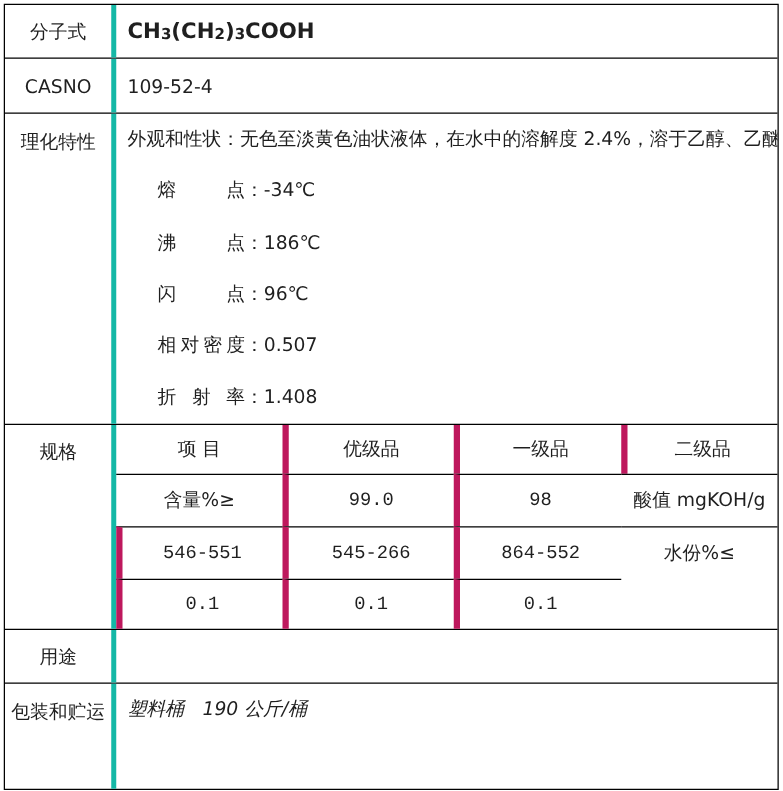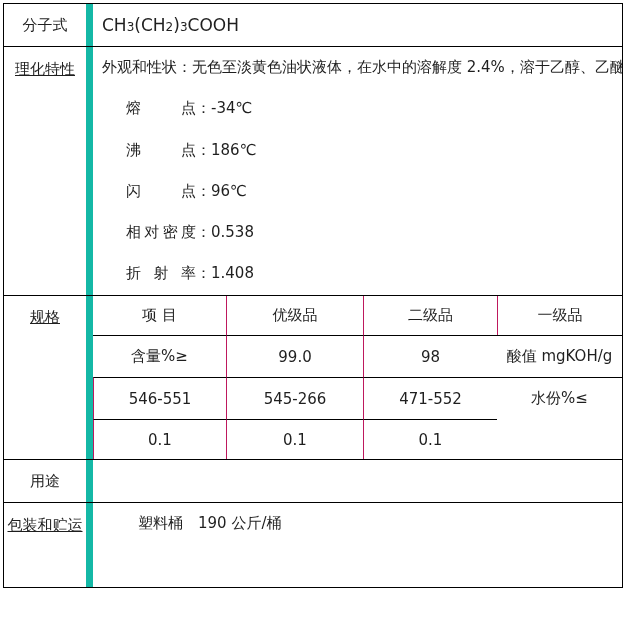--- a/index.html
+++ b/index.html
@@ -7,111 +7,115 @@
   body { font-family:"DejaVu Sans","Liberation Sans",sans-serif; color:#1f1f1f; font-size:15px; }
 
   .spec-table {
     position:absolute; left:3px; top:3px; width:620px;
     border:1px solid #000; background:#fff;
   }
   .trow { display:flex; border-bottom:1px solid #000; }
   .trow:last-child { border-bottom:none; }
 
   .label-cell {
-    flex:0 0 89px; border-right:7px solid #14b8a6;
+    flex:0 0 89px; border-right:4px solid #14b8a6;
     display:flex; align-items:center; justify-content:center;
     text-align:center; letter-spacing:0;
   }
-  .label-cell.top { align-items:flex-start; padding-top:13px;text-decoration:underline; }
+  .label-cell.top { align-items:flex-start; padding-top:13px; }
   .label-cell.top.spec { padding-top:12px; }
 
   .content-cell { flex:1; min-width:0; }
   .v-center { display:flex; align-items:center; padding-left:9px; }
 
   .r1 { height:43px; }
   .r2 { height:44px; }
   .r3 { height:249px; }
   .r4 { height:164px; }
   .r5 { height:43px; }
-  .r6 { height:84px;gap:36px; }
+  .r6 { height:84px; }
 
-  .formula-cell { font-size:17px; }
+  .formula-cell { font-size:17px;font-weight:bold; }
   .formula-cell sub { font-size:12px; position:relative; top:2px; line-height:0; }
 
   .props { padding-left:9px; }
   .prop-line { line-height:41.3px; white-space:nowrap; overflow:hidden; }
   .pname {
     display:inline-block; width:70px; vertical-align:top;
     text-align:justify; text-align-last:justify;margin-left:24px;
   }
 
   .spec-grid {
     display:grid;
     grid-template-columns:133px 137px 134px 1fr;
     grid-template-rows:39px 42px 42px 1fr;
     height:100%;
   }
   .spec-cell {
     display:flex; align-items:center; justify-content:center;
     text-align:left; white-space:nowrap;
   }
-  .spec-cell.bl { border-left:1px solid #be185d; }
+  .spec-cell.bl { border-left:5px solid #be185d;font-family:Liberation Mono, monospace; }
   .spec-cell.bt { border-top:1px solid #000; }
 
-  .pack-lines { padding-left:9px; }
+  .pack-lines { padding-left:9px;font-style:italic; }
   .pack-line { line-height:41.5px; white-space:pre-wrap; }
 </style>
 </head>
 <body>
 
 <div class="spec-table">
 
   <div class="trow r1">
     <div class="label-cell">分子式</div>
     <div class="content-cell v-center formula-cell">
         <span>CH</span>
         <sub>3</sub>
         <span>(CH</span>
         <sub>2</sub>
         <span>)</span>
         <sub>3</sub>
         <span>COOH</span>
       </div>
   </div>
 
+  <div class="trow r2">
+    <div class="label-cell">CASNO</div>
+    <div class="content-cell v-center">109-52-4</div>
+  </div>
 
   <div class="trow r3">
     <div class="label-cell top">理化特性</div>
     <div class="content-cell props">
       <div class="prop-line">外观和性状：无色至淡黄色油状液体，在水中的溶解度 2.4%，溶于乙醇、乙醚。</div>
       <div class="prop-line"><span class="pname">熔点</span><span>：</span><span>-34℃</span></div>
       <div class="prop-line"><span class="pname">沸点</span><span>：</span><span>186℃</span></div>
       <div class="prop-line"><span class="pname">闪点</span><span>：</span><span>96℃</span></div>
-      <div class="prop-line"><span class="pname">相对密度</span><span>：</span><span>0.538</span></div>
+      <div class="prop-line"><span class="pname">相对密度</span><span>：</span><span>0.507</span></div>
       <div class="prop-line"><span class="pname">折射率</span><span>：</span><span>1.408</span></div>
     </div>
   </div>
 
   <div class="trow r4">
     <div class="label-cell top spec">规格</div>
     <div class="content-cell">
       <div class="spec-grid">
         <div class="spec-cell">项 目</div>
         <div class="spec-cell bl">优级品</div>
+        <div class="spec-cell bl">一级品</div>
         <div class="spec-cell bl">二级品</div>
-        <div class="spec-cell bl">一级品</div>
 
         <div class="spec-cell bt">含量%≥</div>
         <div class="spec-cell bl bt">99.0</div>
         <div class="spec-cell bl bt">98</div>
 
         <div class="spec-cell bt">酸值 mgKOH/g</div>
         <div class="spec-cell bl bt">546-551</div>
         <div class="spec-cell bl bt">545-266</div>
-        <div class="spec-cell bl bt">471-552</div>
+        <div class="spec-cell bl bt">864-552</div>
 
         <div class="spec-cell bt">水份%≤</div>
         <div class="spec-cell bl bt">0.1</div>
         <div class="spec-cell bl bt">0.1</div>
         <div class="spec-cell bl bt">0.1</div>
       </div>
     </div>
   </div>
 
   <div class="trow r5">

